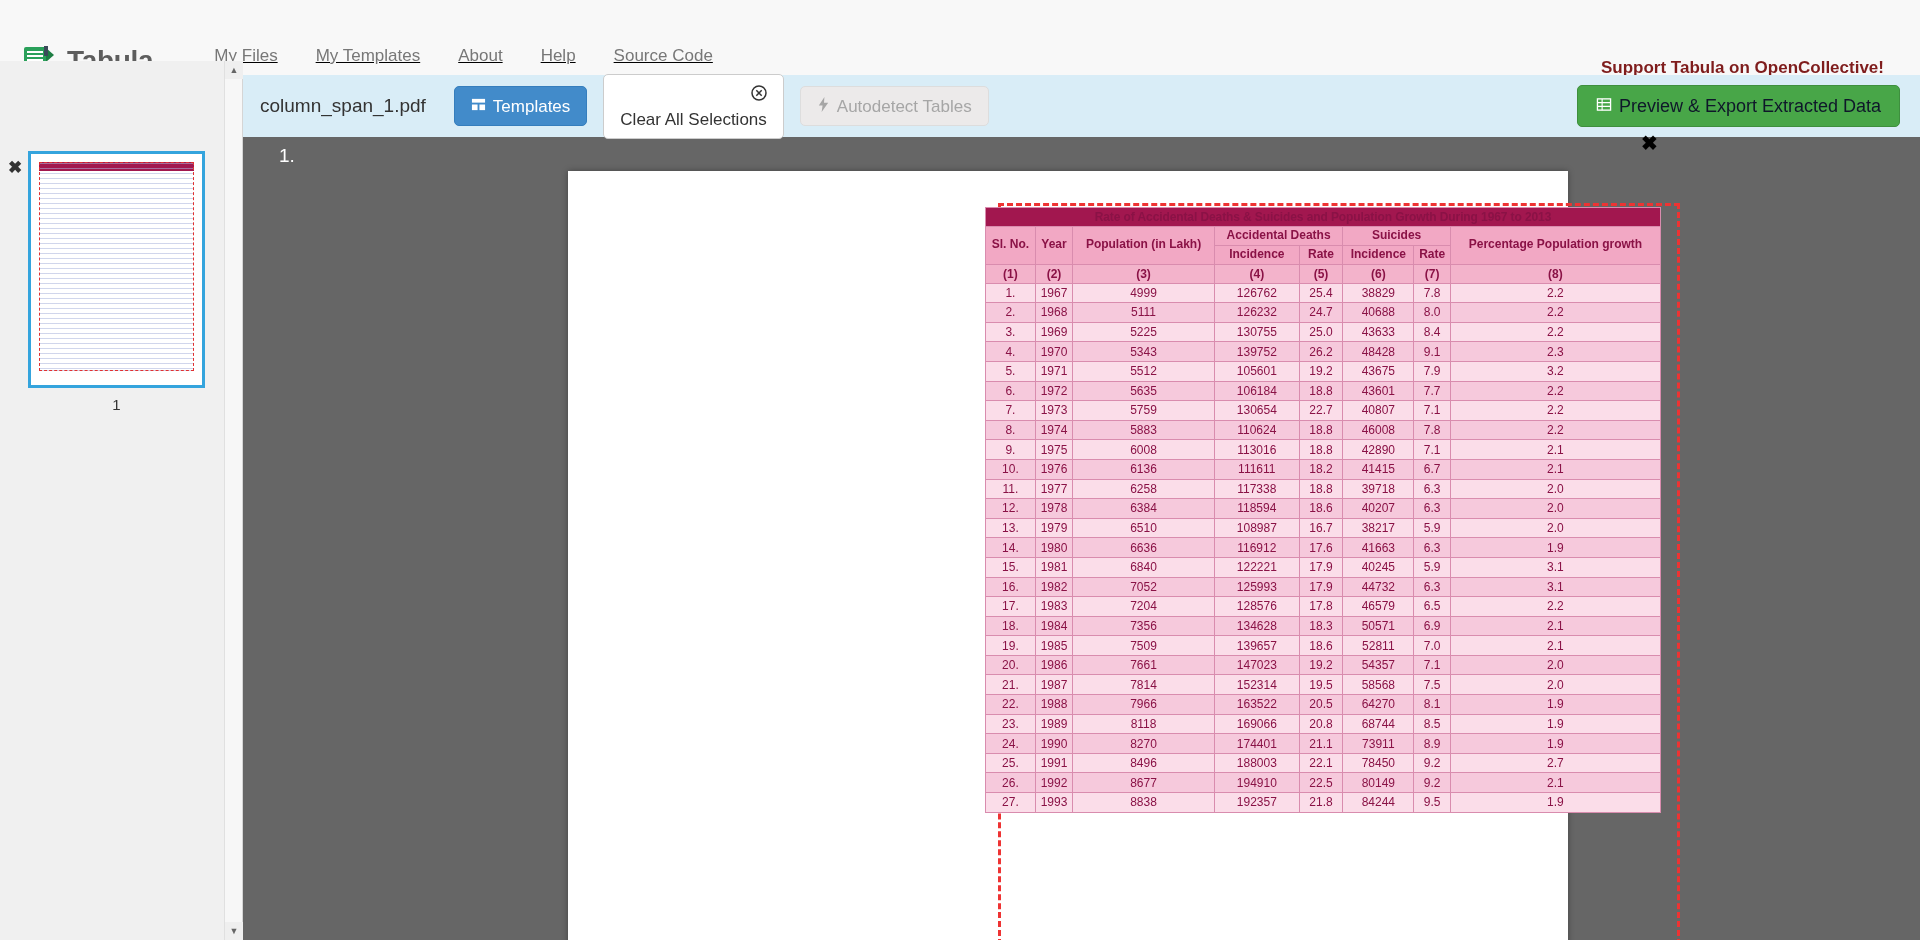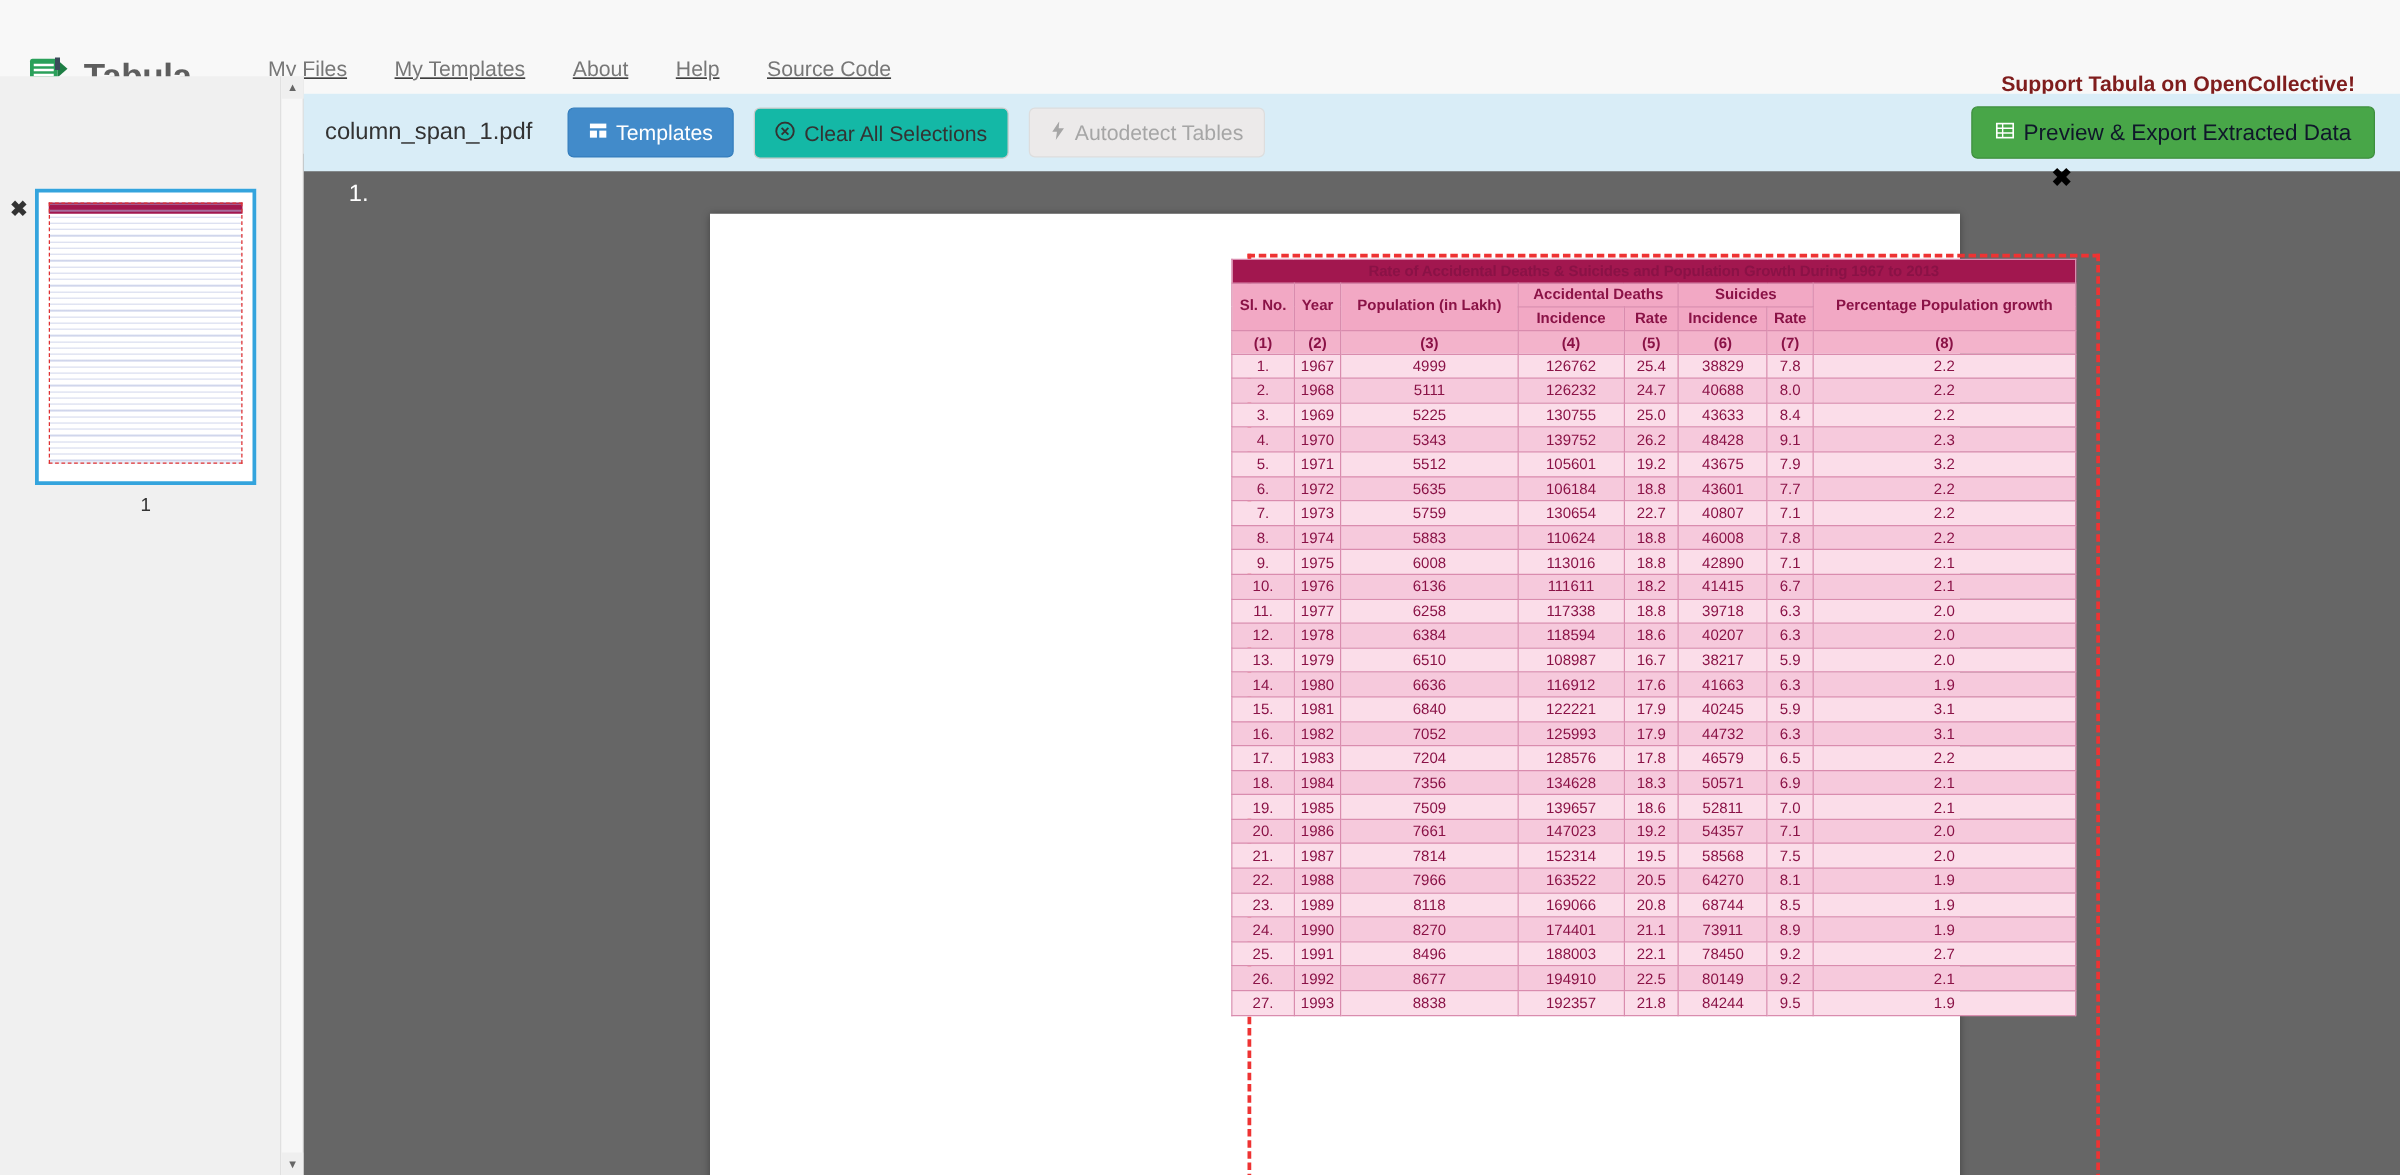--- a/index.html
+++ b/index.html
@@ -89,23 +89,24 @@
     gap: 7px;
     white-space: nowrap;
     line-height: 1;
   }
   .btn-primary {
     background: #428bca;
     border-color: #357ebd;
     color: #fff;
   }
   .btn-default {
-    background: #14b8a6;
+    background: #ffffff;
     border-color: #ccc;
     color: #333;
+    flex-direction: column;
   }
   .btn-disabled {
     background: #eceaea;
     border-color: #ddd;
     color: #a6a6a6;
     cursor: default;
   }
   .btn-success {
     background: #48a648;
     border-color: #3e8f3e;

